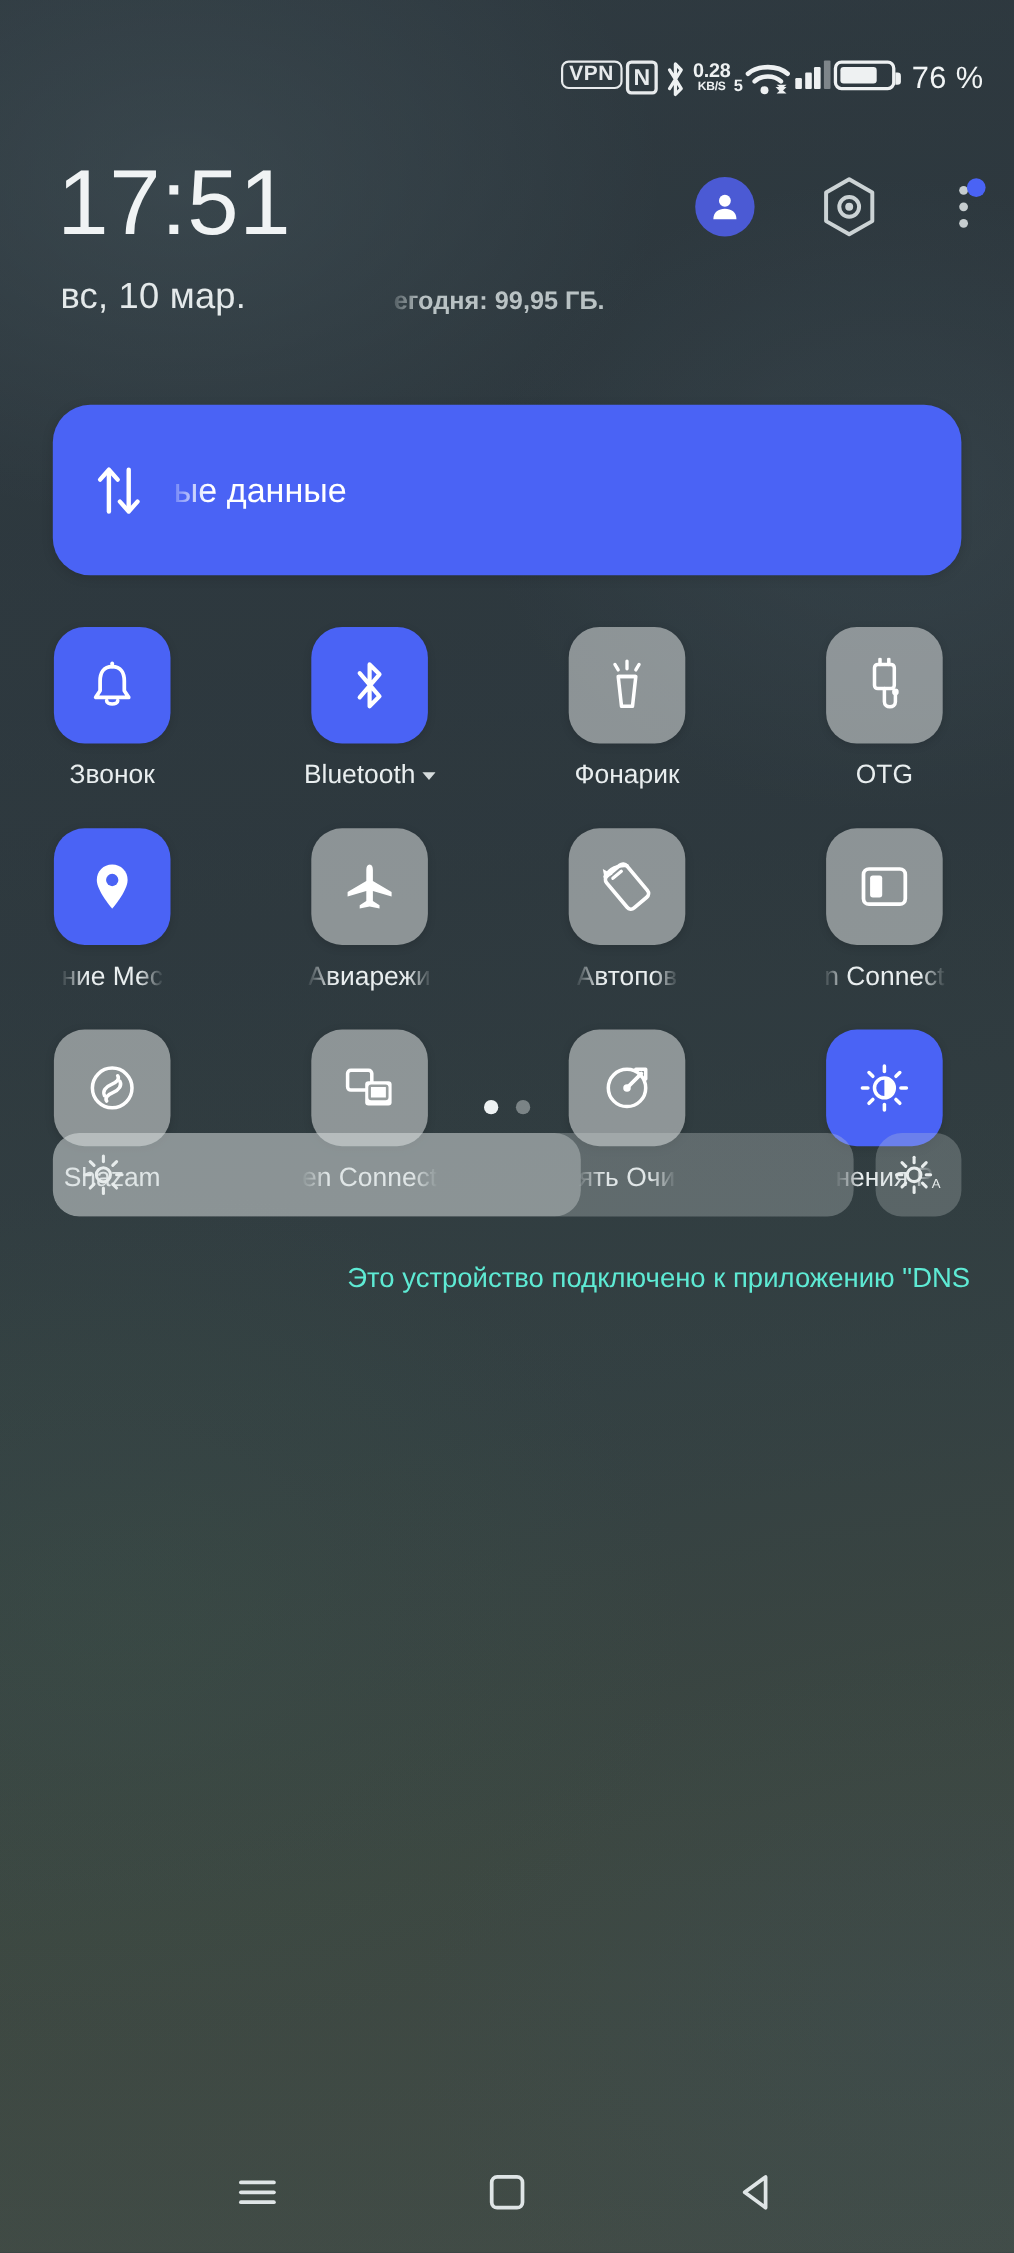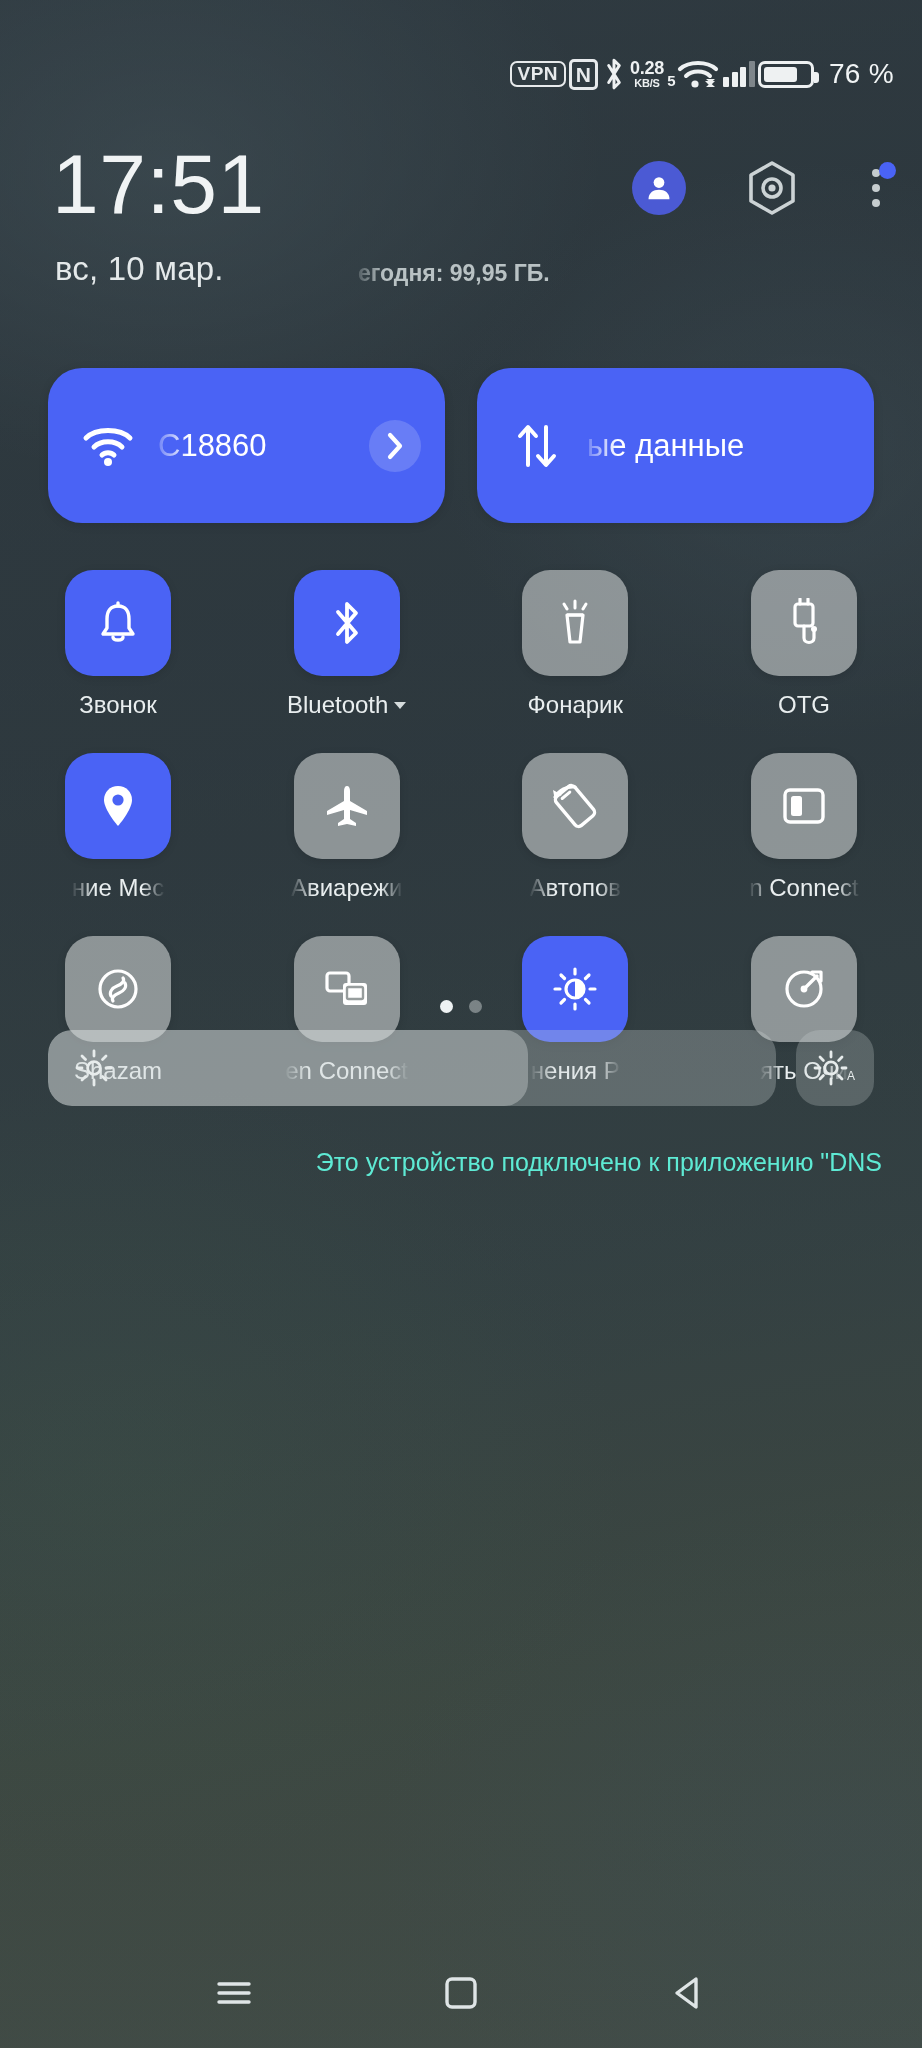--- a/index.html
+++ b/index.html
@@ -26,21 +26,21 @@
     background:linear-gradient(180deg, rgba(28,36,41,0.46) 0%, rgba(30,38,43,0.40) 34%, rgba(34,42,44,0.30) 60%, rgba(40,48,46,0.26) 100%);
   }
   #panel { position:absolute; inset:0; }
 
   
   .statusbar {
     position:absolute; top:0; left:0; right:0; height:150px;
     display:flex; align-items:center; justify-content:flex-end;
     padding:0 28px 0 0;
   }
-  .sb-group { display:flex; align-items:center; gap:3px; height:40px; padding-bottom:2px; }
+  .sb-group { display:flex; align-items:flex-start; gap:3px; height:40px; padding-bottom:2px; }
   .sb-item { display:flex; align-items:center; }
 
   .vpn-badge {
     border:2.6px solid #e7eaec; border-radius:7px;
     color:#e7eaec; font-size:19px; font-weight:700;
     letter-spacing:0.4px; padding:1px 6px 2px; line-height:1;
     font-family:"Liberation Sans", sans-serif;
   }
   .nfc-badge {
     width:29px; height:31px; border:3px solid #e7eaec; border-radius:5px;
@@ -113,21 +113,21 @@
     -webkit-mask-image:linear-gradient(90deg, rgba(0,0,0,0.22) 0px, #000 30px, #000 100%);
             mask-image:linear-gradient(90deg, rgba(0,0,0,0.22) 0px, #000 30px, #000 100%);
   }
   .conn-chev {
     flex:0 0 auto; width:52px; height:52px; border-radius:50%;
     background:rgba(255,255,255,0.17);
     display:flex; align-items:center; justify-content:center;
   }
 
   
-  .grid { position:absolute; top:570px; left:48px; right:48px; }
+  .grid { position:absolute; top:570px; left:32px; right:48px; }
   .grid-row { display:flex; justify-content:space-between; margin-bottom:34px; }
   .cell { width:140px; display:flex; flex-direction:column; align-items:center; }
   .tile {
     width:106px; height:106px; border-radius:28px;
     display:flex; align-items:center; justify-content:center;
     box-shadow:0 2px 8px rgba(0,0,0,0.12);
   }
   .tile.on  { background:#4a63f5; }
   .tile.off { background:rgba(215,219,219,0.56); }
   .tile-label {
@@ -267,36 +267,20 @@
         <i></i>
           <i></i>
           <i></i>
         <span class="badge"></span>
       </div>
     </div>
   </div>
 
   <div class="conn-row">
 
-    <div class="conn-tile">
-      <span class="conn-ico">
-        <svg width="52" height="42" viewBox="0 0 52 42">
-          <path d="M4 13 C14 3, 38 3, 48 13" fill="none" stroke="#fff" stroke-width="5" stroke-linecap="round"></path>
-          <path d="M12 22 C19 15, 33 15, 40 22" fill="none" stroke="#fff" stroke-width="5" stroke-linecap="round"></path>
-          <path d="M20 30 C23 27, 29 27, 32 30" fill="none" stroke="#fff" stroke-width="5" stroke-linecap="round"></path>
-          <circle cx="26" cy="37" r="4" fill="#fff"></circle>
-        </svg>
-      </span>
-      <span class="conn-txt">C18860</span>
-      <span class="conn-chev">
-        <svg width="20" height="30" viewBox="0 0 20 30">
-          <path d="M5 4 L15 15 L5 26" fill="none" stroke="#fff" stroke-width="4.2" stroke-linecap="round" stroke-linejoin="round"></path>
-        </svg>
-      </span>
-    </div>
 
     <div class="conn-tile">
       <span class="conn-ico">
         <svg width="44" height="46" viewBox="0 0 44 46">
           <path d="M13 42 L13 5" fill="none" stroke="#fff" stroke-width="4" stroke-linecap="round"></path>
           <path d="M5 13 L13 4 L21 13" fill="none" stroke="#fff" stroke-width="4" stroke-linecap="round" stroke-linejoin="round"></path>
           <path d="M31 4 L31 41" fill="none" stroke="#fff" stroke-width="4" stroke-linecap="round"></path>
           <path d="M23 33 L31 42 L39 33" fill="none" stroke="#fff" stroke-width="4" stroke-linecap="round" stroke-linejoin="round"></path>
         </svg>
       </span>
@@ -433,20 +417,34 @@
       <div class="cell">
         <span class="tile off">
           <svg width="48" height="44" viewBox="0 0 48 44">
             <rect x="4" y="6" width="22" height="18" rx="3" fill="none" stroke="#fff" stroke-width="3.2"></rect>
             <rect x="20" y="16" width="24" height="22" rx="3" fill="#fff"></rect>
             <rect x="24" y="20" width="16" height="12" rx="1.5" fill="none" stroke="rgba(140,146,146,0.9)" stroke-width="2.4"></rect>
           </svg>
         </span>
         <span class="tile-label clipL">
           <span>en Connect</span>
+        </span>
+      </div>
+
+      <div class="cell">
+        <span class="tile off">
+          <svg width="46" height="46" viewBox="0 0 46 46">
+            <circle cx="23" cy="23" r="17" fill="none" stroke="#fff" stroke-width="3.2"></circle>
+            <path d="M23 23 L36 10" stroke="#fff" stroke-width="3.4" stroke-linecap="round"></path>
+            <circle cx="23" cy="23" r="3.4" fill="#fff"></circle>
+            <path d="M31 6 L40 6 L40 15" fill="none" stroke="#fff" stroke-width="3.2" stroke-linecap="round" stroke-linejoin="round"></path>
+          </svg>
+        </span>
+        <span class="tile-label clipL">
+          <span>ять    Очи</span>
         </span>
       </div>
 
       <div class="cell">
         <span class="tile on">
           <svg width="46" height="46" viewBox="0 0 46 46">
             <circle cx="23" cy="23" r="9" fill="none" stroke="#fff" stroke-width="3.2"></circle>
             <path d="M23 14 A9 9 0 0 1 23 32 Z" fill="#fff"></path>
             <g stroke="#fff" stroke-width="3.2" stroke-linecap="round">
               <path d="M23 3 L23 8"></path>
@@ -455,34 +453,20 @@
                 <path d="M38 23 L43 23"></path>
               <path d="M9 9 L12.5 12.5"></path>
                 <path d="M33.5 33.5 L37 37"></path>
               <path d="M37 9 L33.5 12.5"></path>
                 <path d="M12.5 33.5 L9 37"></path>
             </g>
           </svg>
         </span>
         <span class="tile-label clipL">
           <span>нения     Р</span>
-        </span>
-      </div>
-
-      <div class="cell">
-        <span class="tile off">
-          <svg width="46" height="46" viewBox="0 0 46 46">
-            <circle cx="23" cy="23" r="17" fill="none" stroke="#fff" stroke-width="3.2"></circle>
-            <path d="M23 23 L36 10" stroke="#fff" stroke-width="3.4" stroke-linecap="round"></path>
-            <circle cx="23" cy="23" r="3.4" fill="#fff"></circle>
-            <path d="M31 6 L40 6 L40 15" fill="none" stroke="#fff" stroke-width="3.2" stroke-linecap="round" stroke-linejoin="round"></path>
-          </svg>
-        </span>
-        <span class="tile-label clipL">
-          <span>ять    Очи</span>
         </span>
       </div>
     </div>
   </div>
 
   <div class="dots">
     <i class="active"></i>
     <i></i>
   </div>
 

